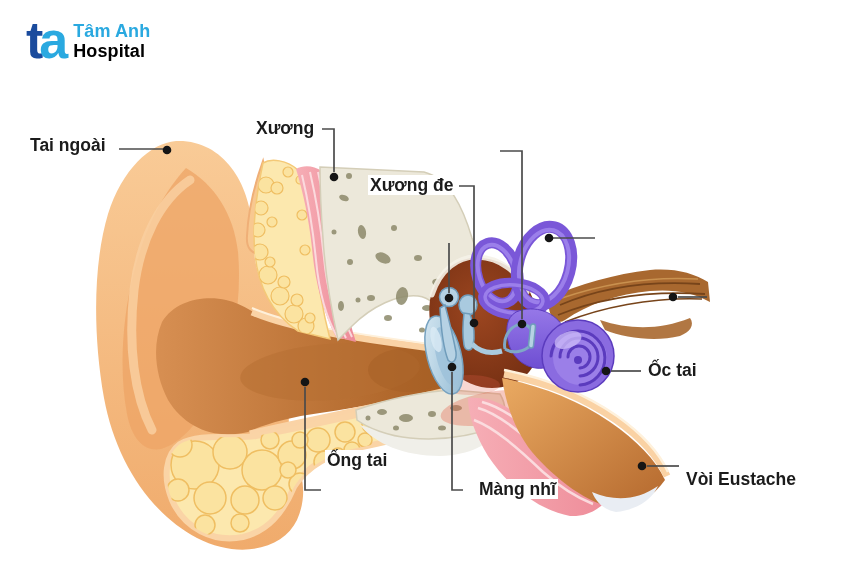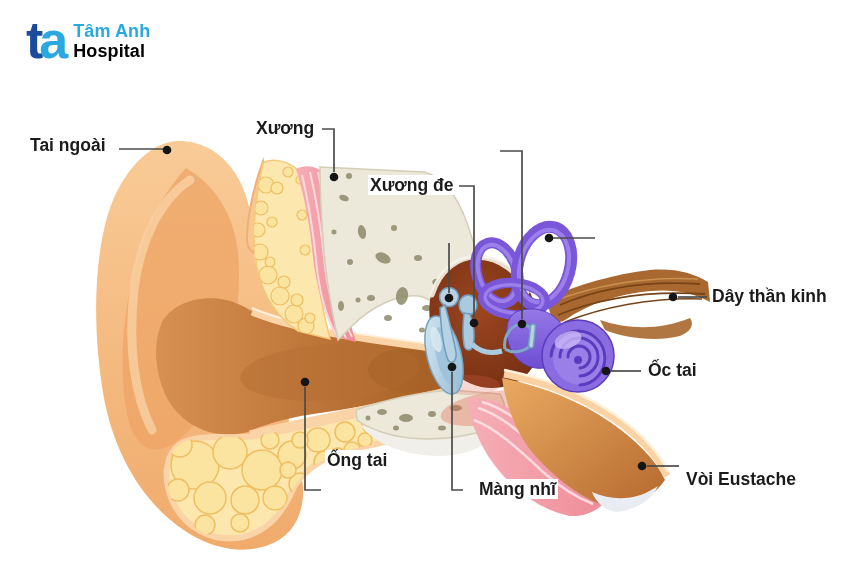--- a/index.html
+++ b/index.html
@@ -315,19 +315,18 @@
     <div class="logo-mono"><span class="mono-t">t</span><span class="mono-a">a</span></div>
     <div class="logo-text">
       <div class="logo-line1">Tâm Anh</div>
       <div class="logo-line2">Hospital</div>
     </div>
   </div>
 
   <div class="lbl" id="lbl-tai-ngoai">Tai ngoài</div>
   <div class="lbl" id="lbl-xuong">Xương</div>
   <div class="lbl" id="lbl-xuong-de">Xương đe</div>
-  <div class="lbl" id="lbl-day-than-kinh">Dây thần kinh</div>
   <div class="lbl" id="lbl-oc-tai">Ốc tai</div>
   <div class="lbl" id="lbl-voi-eustache">Vòi Eustache</div>
   <div class="lbl" id="lbl-mang-nhi">Màng nhĩ</div>
   <div class="lbl" id="lbl-ong-tai">Ống tai</div>
 
 </div>
 
 </body></html>

